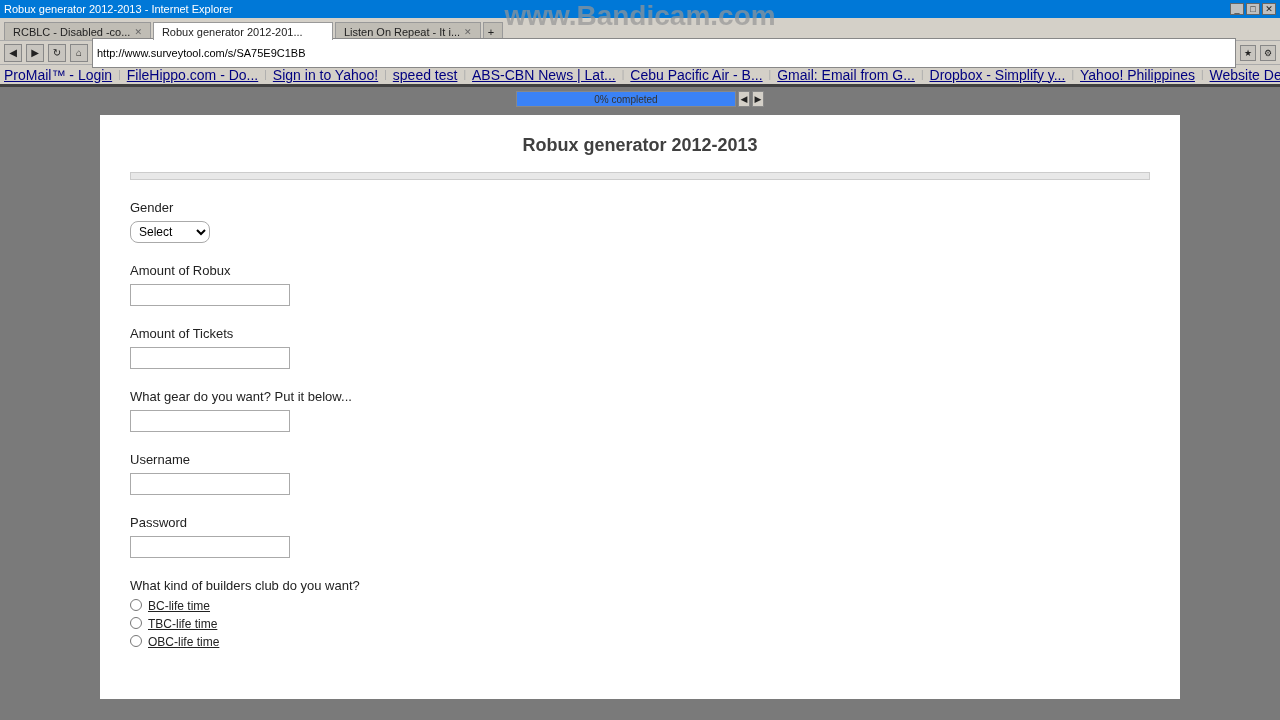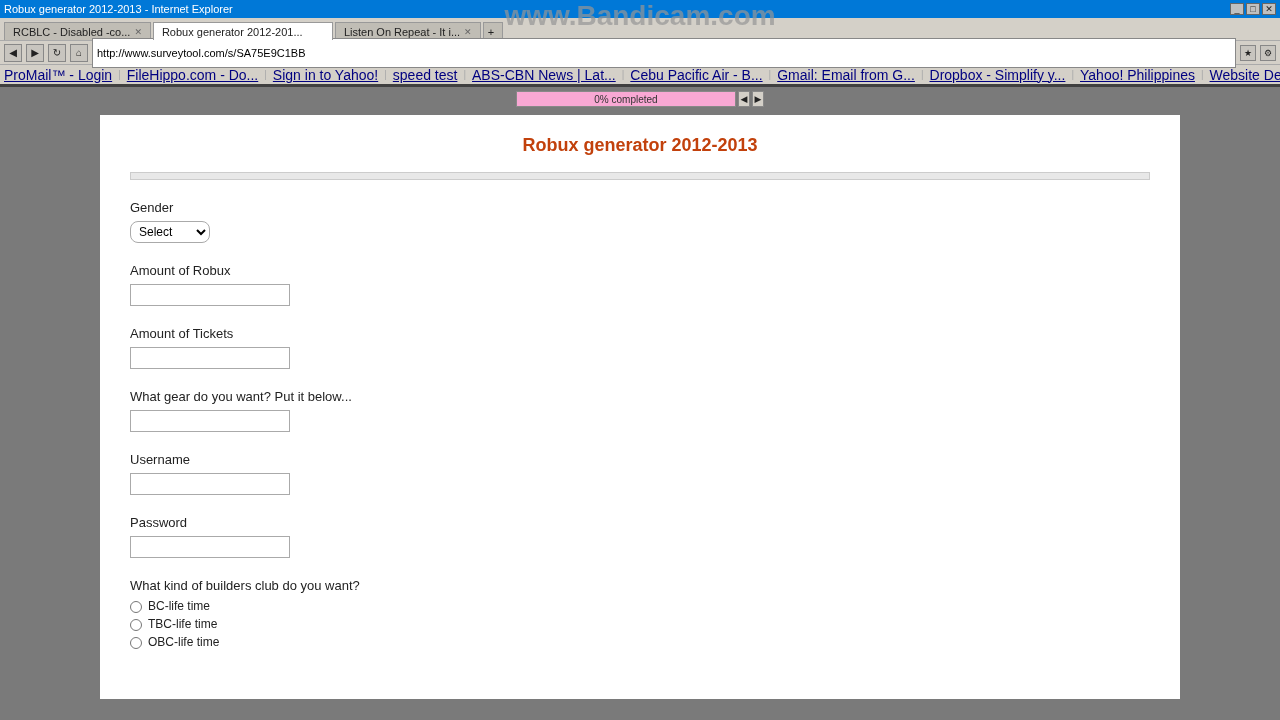--- a/index.html
+++ b/index.html
@@ -152,21 +152,21 @@
     .progress-container {
       display: flex;
       justify-content: center;
       align-items: center;
       padding: 4px;
       background: #7a7a7a;
     }
     .progress-bar-wrapper {
       width: 220px;
       height: 16px;
-      background: #f9a8d4;
+      background: #3b82f6;
       border: 1px solid #888;
       position: relative;
       text-align: right;
     }
     .progress-bar-fill {
       width: 0%;
       height: 100%;
       background: #4a90d9;
     }
     .progress-label {
@@ -206,21 +206,21 @@
       margin: 0 auto;
       max-width: 1080px;
       padding: 20px 30px 30px;
       min-height: 580px;
     }
 
     .survey-title {
       text-align: center;
       font-size: 18px;
       font-weight: bold;
-      color: #c2410c;
+      color: #404040;
       margin-bottom: 16px;
     }
 
     .top-bar {
       width: 100%;
       height: 8px;
       background: #e8e8e8;
       border: 1px solid #ccc;
       margin-bottom: 20px;
     }
@@ -245,23 +245,24 @@
       background: white;
     }
 
     .radio-group {
       display: flex;
       flex-direction: column;
       gap: 4px;
     }
     .radio-item {
       display: flex;
-      align-items: flex-end;
+      align-items: flex-start;
       gap: 6px;
       font-size: 12px;
+      text-decoration: underline;
     }
     .radio-input {
       width: 12px;
       height: 12px;
       cursor: pointer;
     }
   </style>
 </head>
 <body>
 

